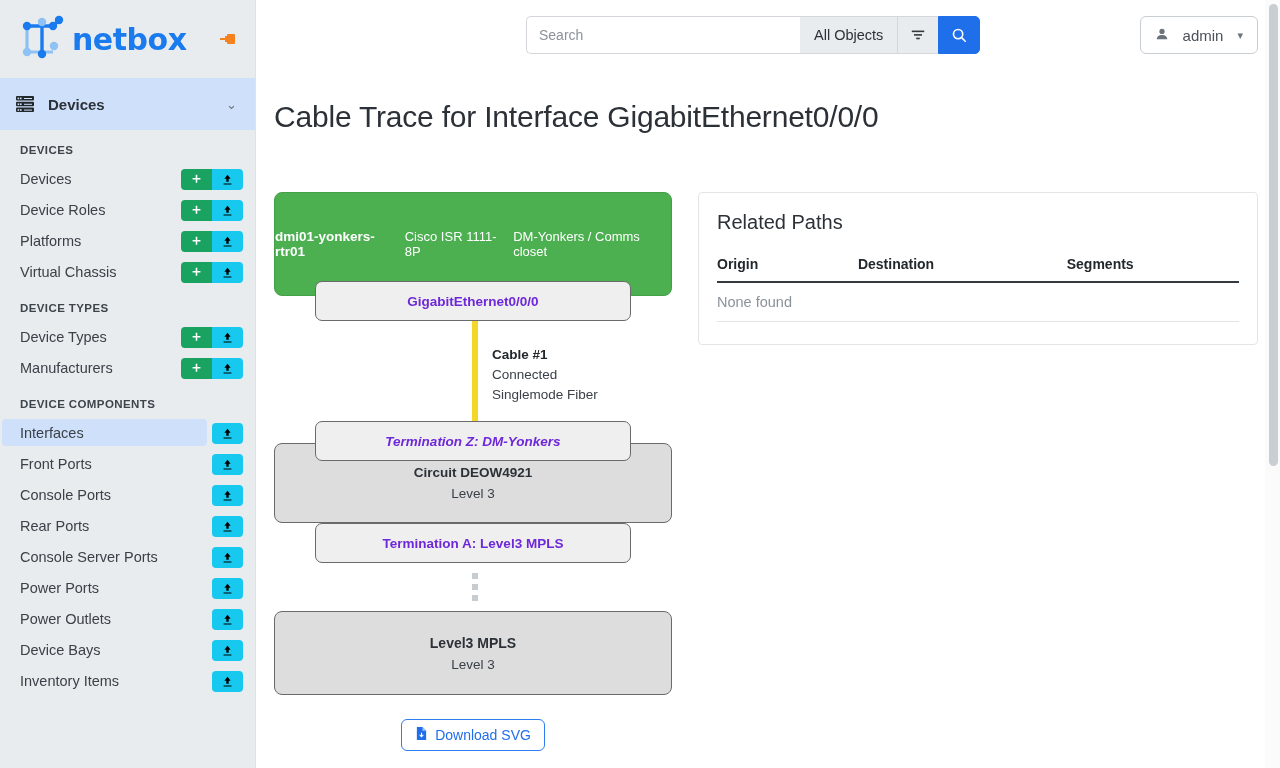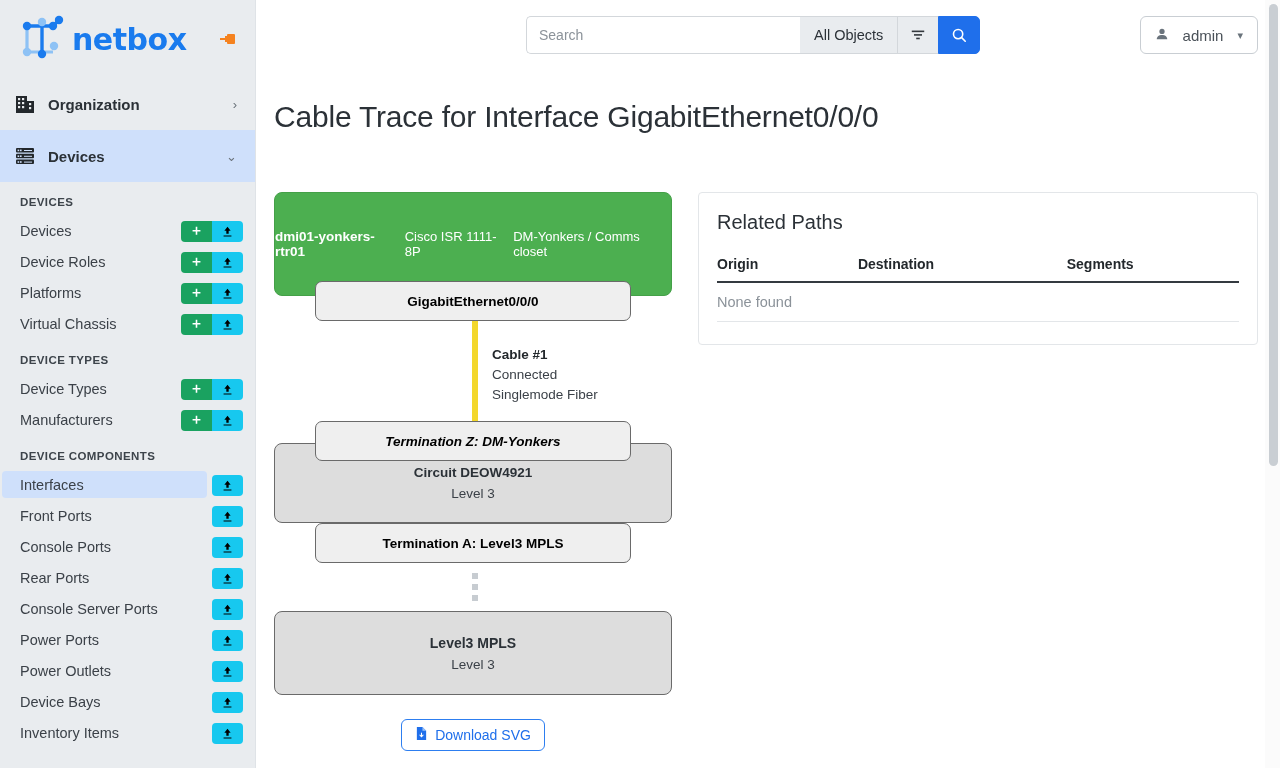--- a/index.html
+++ b/index.html
@@ -142,21 +142,21 @@
     align-items: center; justify-content: center;
     color: #fff; gap: 5px;
   }
   .node-device .n1 { font-size: 13.5px; font-weight: 700; }
   .node-device .n2, .node-device .n3 { font-size: 13px; font-weight: 400; }
   .term-box {
     width: 316px; height: 40px; margin: -15px auto 0 auto;
     background: #efefef; border: 1px solid #6a6a6a;
     border-radius: 7px;
     display: flex; align-items: center; justify-content: center;
-    font-size: 13.5px; font-weight: 700; color: #000000;
+    font-size: 13.5px; font-weight: 700; color: #6d28d9;
     position: relative; z-index: 3;
   }
   .cable-seg {
     position: relative; height: 100px; width: 398px;
   }
   .cable-line {
     position: absolute; left: 198px; top: 0;
     width: 6px; height: 100px; background: #f3d72b;
   }
   .cable-info {
@@ -258,40 +258,20 @@
       <span class="brand-word">netbox</span>
       <span class="pin-icon">
         <svg viewBox="0 0 20 20" width="20" height="20">
           <rect x="8" y="5" width="8" height="10" rx="1" fill="#f5821f"></rect>
           <rect x="6" y="7" width="3" height="6" fill="#f5821f"></rect>
           <rect x="1" y="9" width="6" height="2" fill="#f5821f"></rect>
         </svg>
       </span>
     </div>
 
-    <div class="nav-group-row plain">
-      <span class="nav-group-icon">
-        <svg viewBox="0 0 22 22" width="22" height="22">
-          <rect x="2" y="3" width="11" height="17" fill="#23282c"></rect>
-          <rect x="13" y="8" width="7" height="12" fill="#23282c"></rect>
-          <g fill="#e9ecef">
-            <rect x="4" y="5" width="2.2" height="2.2"></rect>
-              <rect x="8" y="5" width="2.2" height="2.2"></rect>
-            <rect x="4" y="9" width="2.2" height="2.2"></rect>
-              <rect x="8" y="9" width="2.2" height="2.2"></rect>
-            <rect x="4" y="13" width="2.2" height="2.2"></rect>
-              <rect x="8" y="13" width="2.2" height="2.2"></rect>
-            <rect x="15" y="10" width="2.2" height="2.2"></rect>
-              <rect x="15" y="14" width="2.2" height="2.2"></rect>
-          </g>
-        </svg>
-      </span>
-      <span class="nav-group-label">Organization</span>
-      <span class="nav-group-caret">›</span>
-    </div>
 
     <div class="nav-group-row active">
       <span class="nav-group-icon">
         <svg viewBox="0 0 22 22" width="22" height="22">
           <rect x="2" y="3" width="18" height="4.4" rx="1" fill="#23282c"></rect>
           <rect x="2" y="8.8" width="18" height="4.4" rx="1" fill="#23282c"></rect>
           <rect x="2" y="14.6" width="18" height="4.4" rx="1" fill="#23282c"></rect>
           <g fill="#cfe0fb">
             <rect x="3.6" y="4.6" width="1.6" height="1.6"></rect>
               <rect x="6" y="4.6" width="1.6" height="1.6"></rect>

